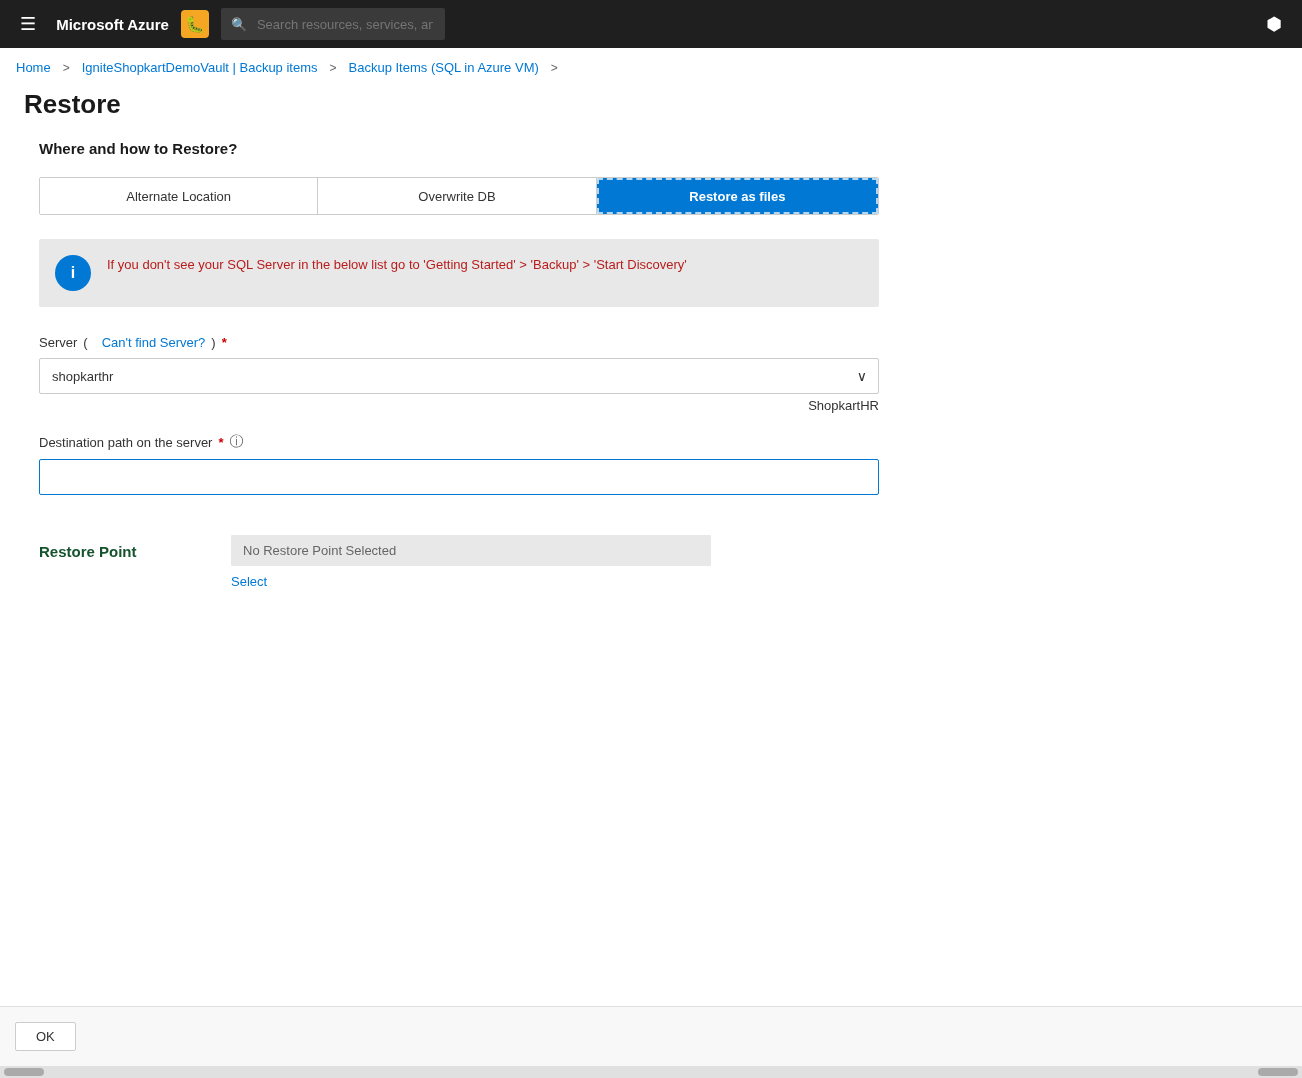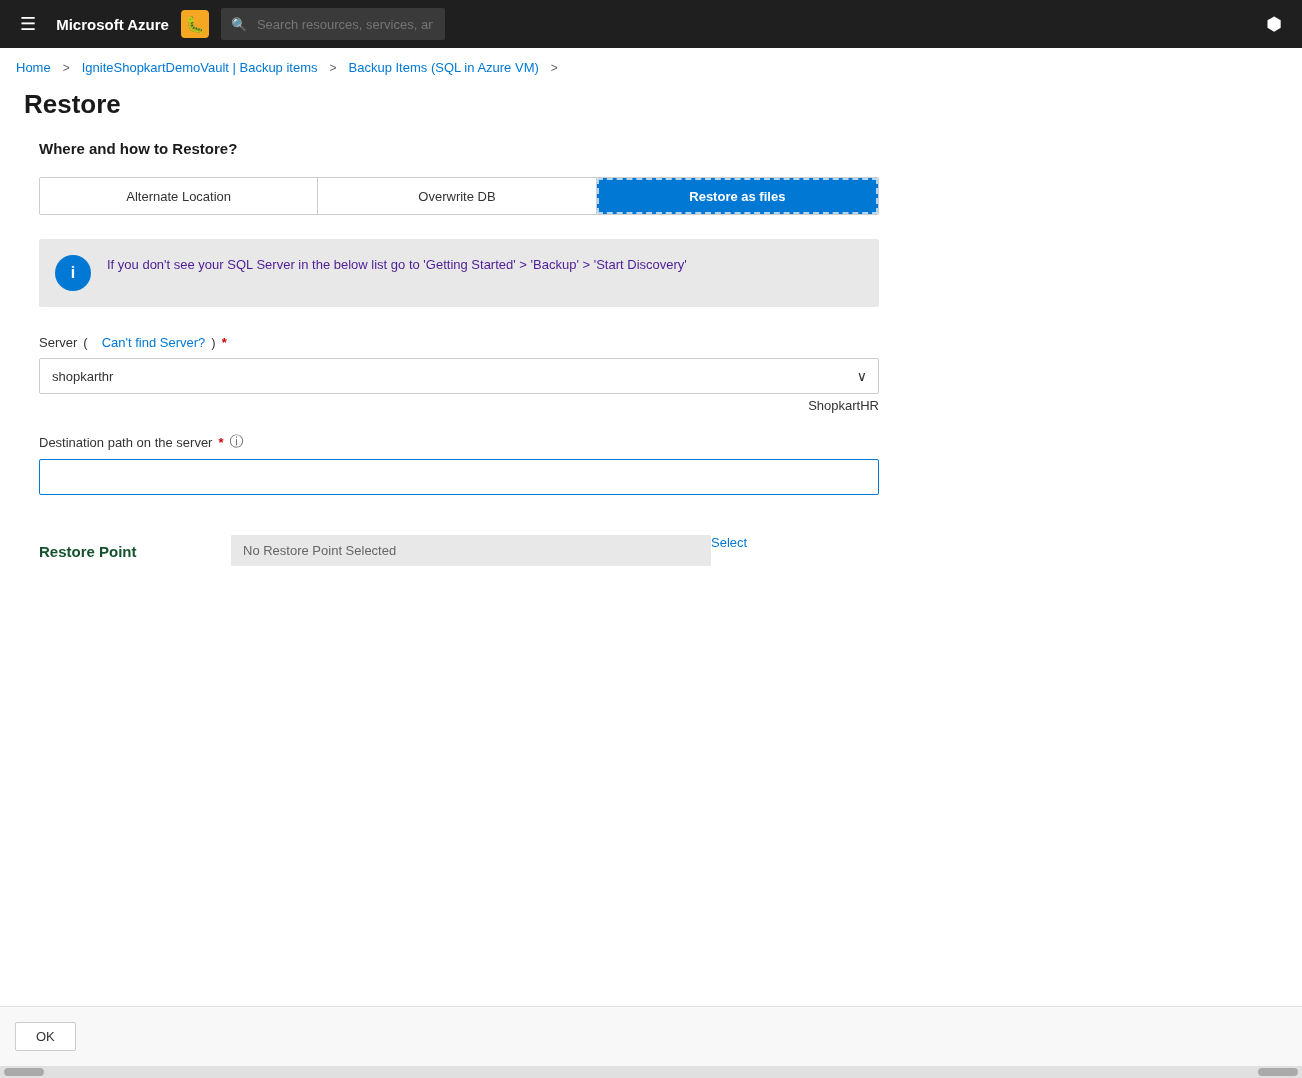--- a/index.html
+++ b/index.html
@@ -162,21 +162,21 @@
       color: #fff;
       display: flex;
       align-items: center;
       justify-content: center;
       font-weight: 700;
       font-size: 16px;
       flex-shrink: 0;
     }
     .info-text {
       font-size: 13px;
-      color: #4c1d95;
+      color: #b91c1c;
       line-height: 1.5;
     }
 
     
     .field-label {
       font-size: 13px;
       color: #333;
       margin-bottom: 8px;
       display: flex;
       align-items: center;
@@ -252,20 +252,22 @@
     }
     .restore-point-label {
       font-size: 15px;
       font-weight: 700;
       color: #14532d;
       padding-top: 8px;
       min-width: 160px;
     }
     .restore-point-right {
       display: flex;
+      flex-direction: column;
+      gap: 8px;
     }
     .restore-point-value {
       background: #e8e8e8;
       padding: 8px 12px;
       font-size: 13px;
       color: #666;
       width: 480px;
       border-radius: 1px;
     }
     .restore-point-select-link {

